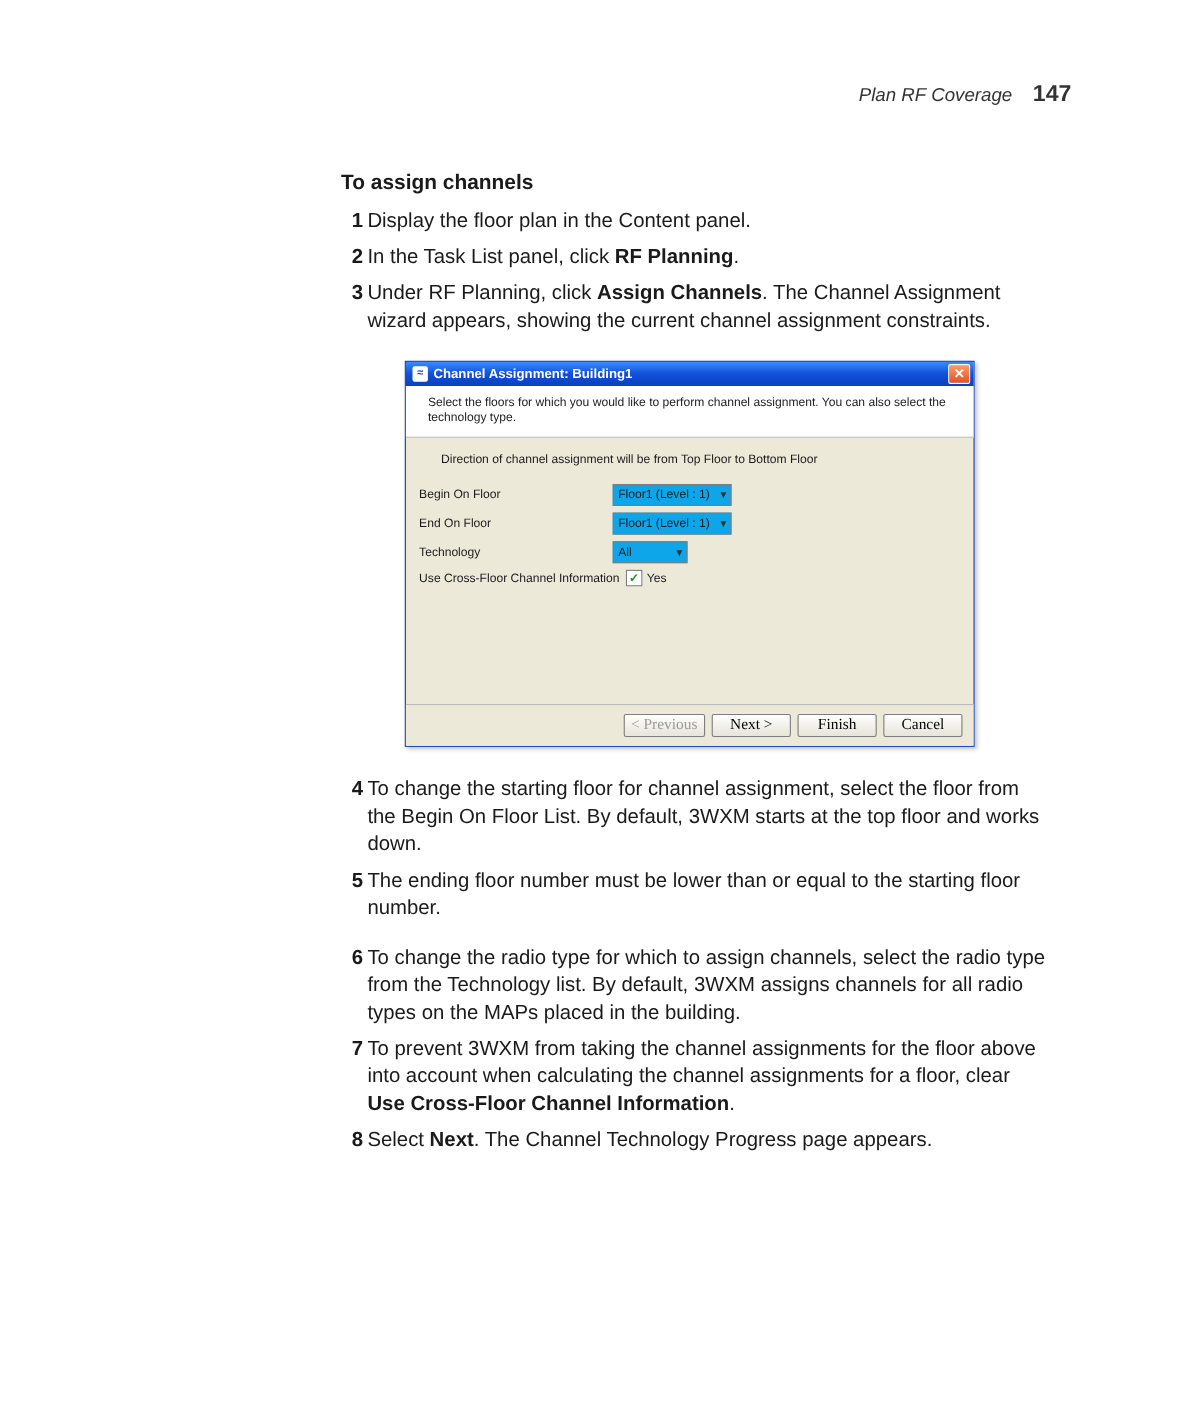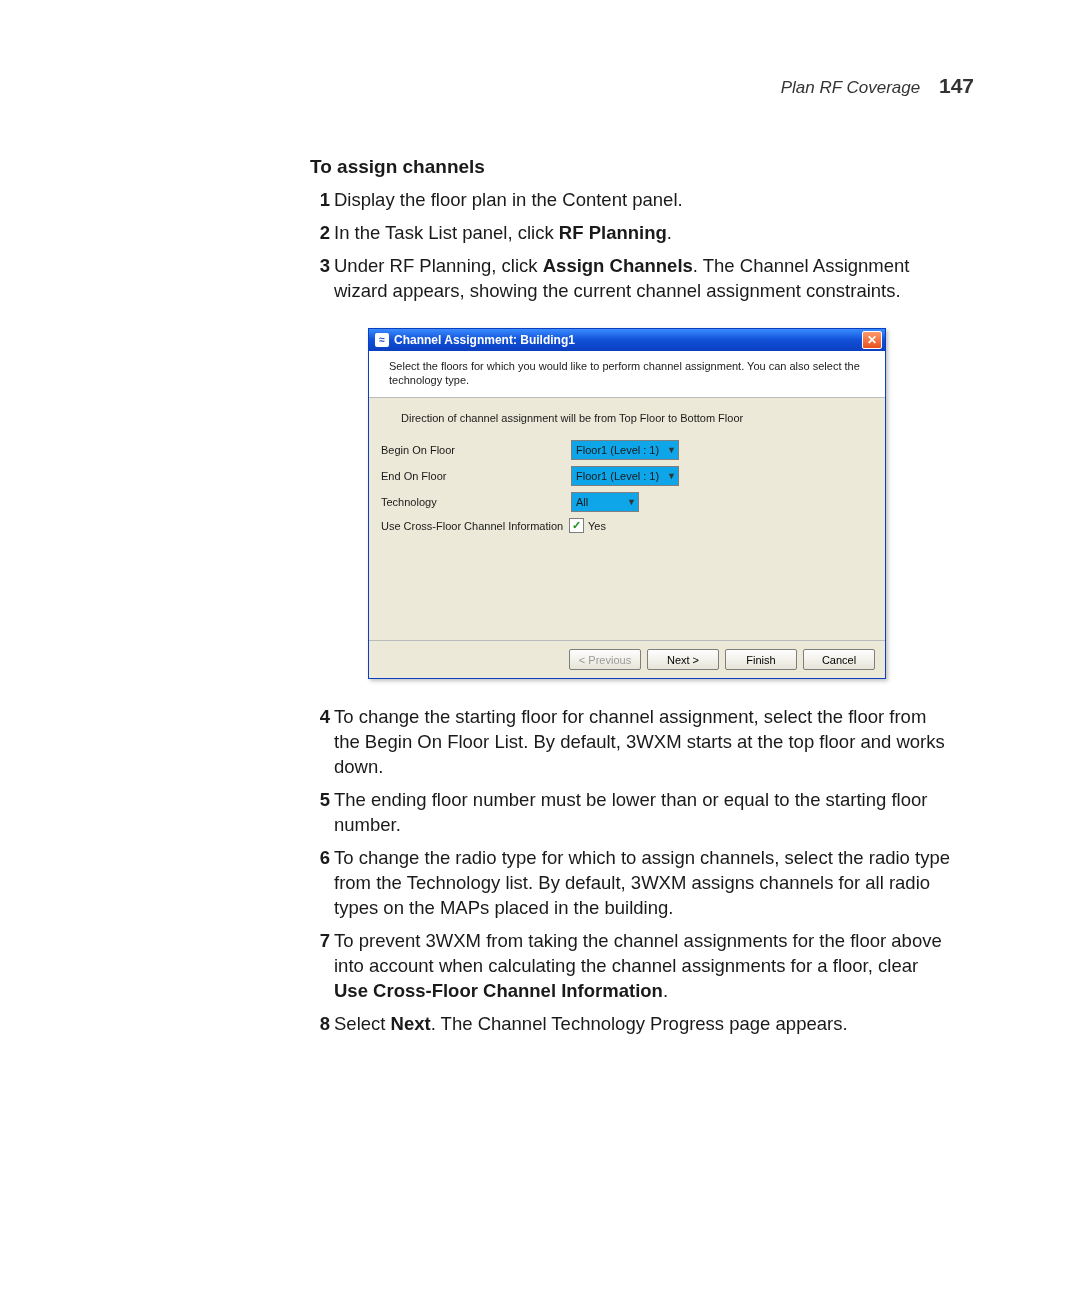--- a/index.html
+++ b/index.html
@@ -50,21 +50,21 @@
   }
   ol.steps > li::before{
     counter-increment:step;
     content:counter(step);
     position:absolute;left:0;top:0;
     font-weight:700;
     width:20px;text-align:right;
   }
   .b{font-weight:700;}
   .para{
-    margin:8px 0 8px 24px;
+    margin:8px 0 20px 24px;
     font-size:18.5px;
     line-height:1.35;
   }
   
   .dlg-wrap{
     margin:24px 0 26px -6px;
     display:flex;justify-content:center;
   }
   .dlg{
     width:516px;
@@ -106,21 +106,21 @@
   .dlg-head .h2{font-size:11px;color:#222;line-height:1.3;padding-left:6px;}
   .dlg-body{
     padding:14px 12px 8px 12px;
     min-height:220px;
   }
   .dlg-body .direction{margin-bottom:16px;padding-left:20px;}
   .row{
     display:flex;align-items:center;
     margin-bottom:6px;
   }
-  .row .lab{width:190px;}
+  .row .lab{width:176px;}
   .sel{
     display:inline-flex;align-items:center;justify-content:space-between;
     height:18px;min-width:100px;
     border:1px solid #7e7e7e;background:#0ea5e9;
     padding:0 2px 0 4px;
     font-size:11px;
     cursor:pointer;
   }
   .sel .tri{
     font-size:9px;color:#333;margin-left:6px;
@@ -133,21 +133,21 @@
   .dlg-foot{
     border-top:1px solid #bbb;
     padding:8px 10px;
     display:flex;justify-content:flex-end;gap:6px;
     background:#ece9d8;
   }
   .btn{
     min-width:72px;height:21px;
     border:1px solid #7e7e7e;
     background:linear-gradient(to bottom,#fefefe,#e7e5d8);
-    font-size:11px;font-family:Liberation Sans, sans-serif;
+    font-size:14px;font-family:Liberation Serif, serif;
     border-radius:2px;
     cursor:pointer;
   }
   .btn[disabled]{color:#9a9a9a;cursor:default;}
 </style>
 </head>
 <body>
 
 <div class="page">
   <div class="runhead">

